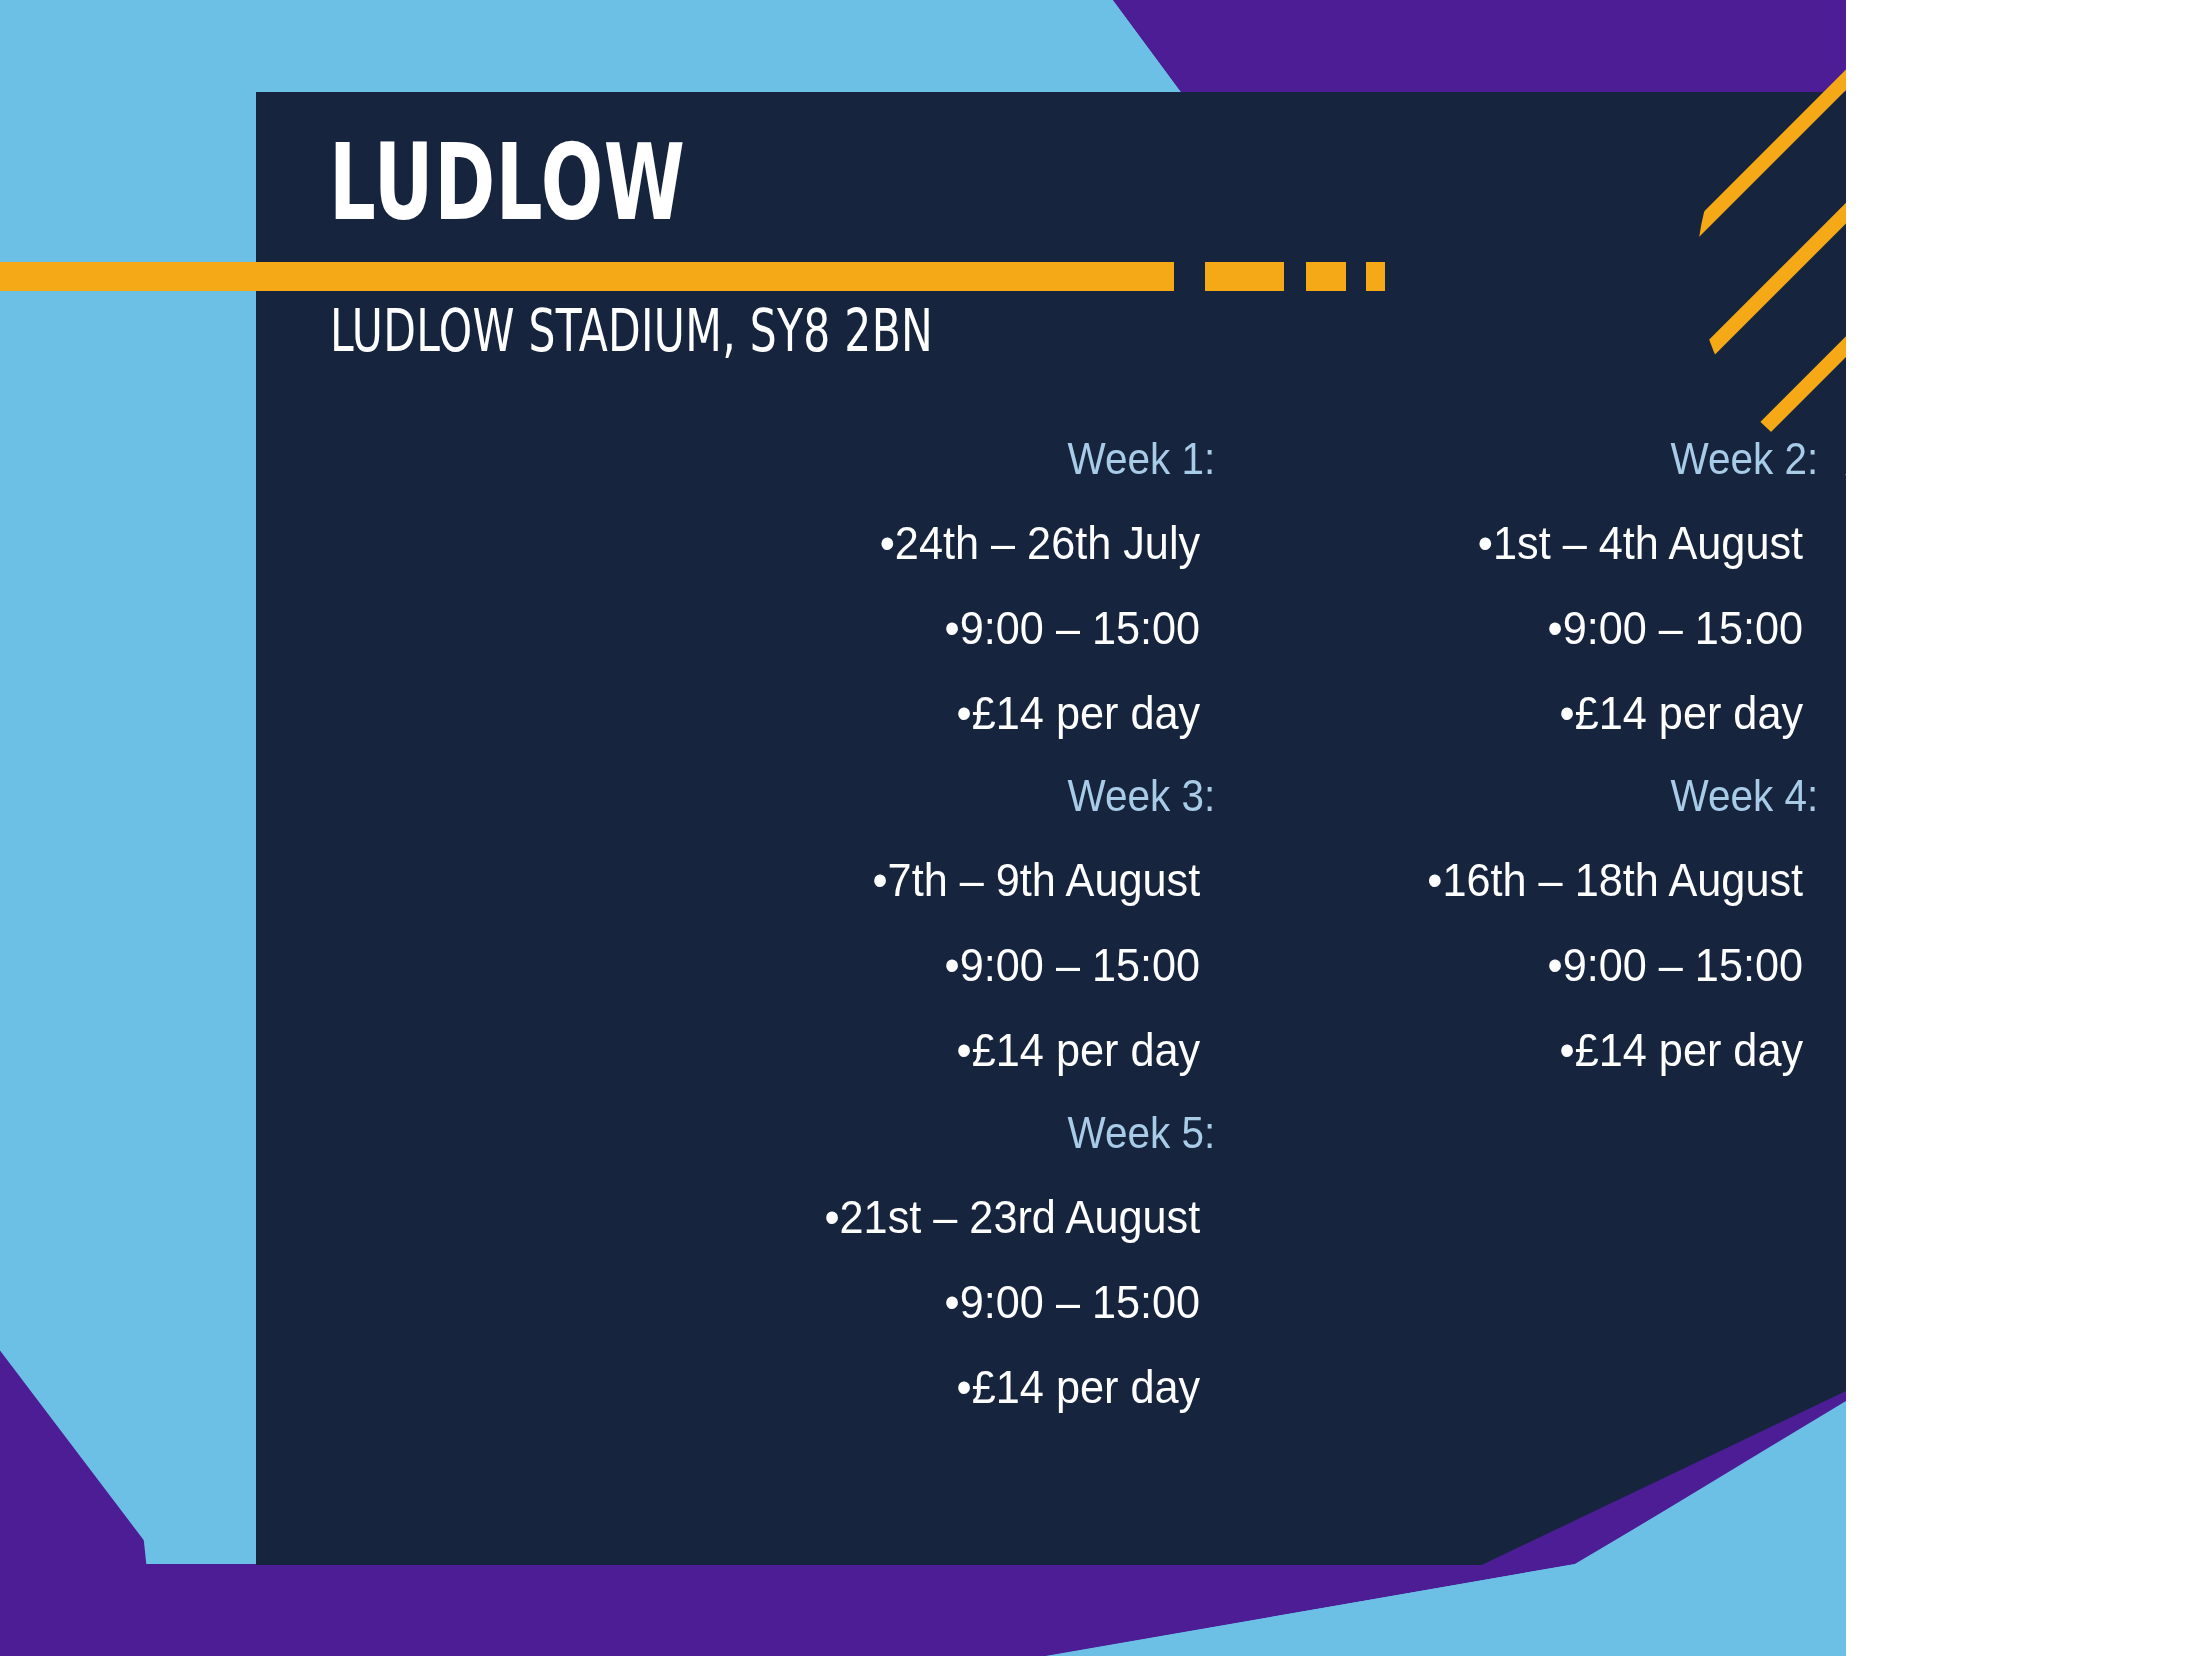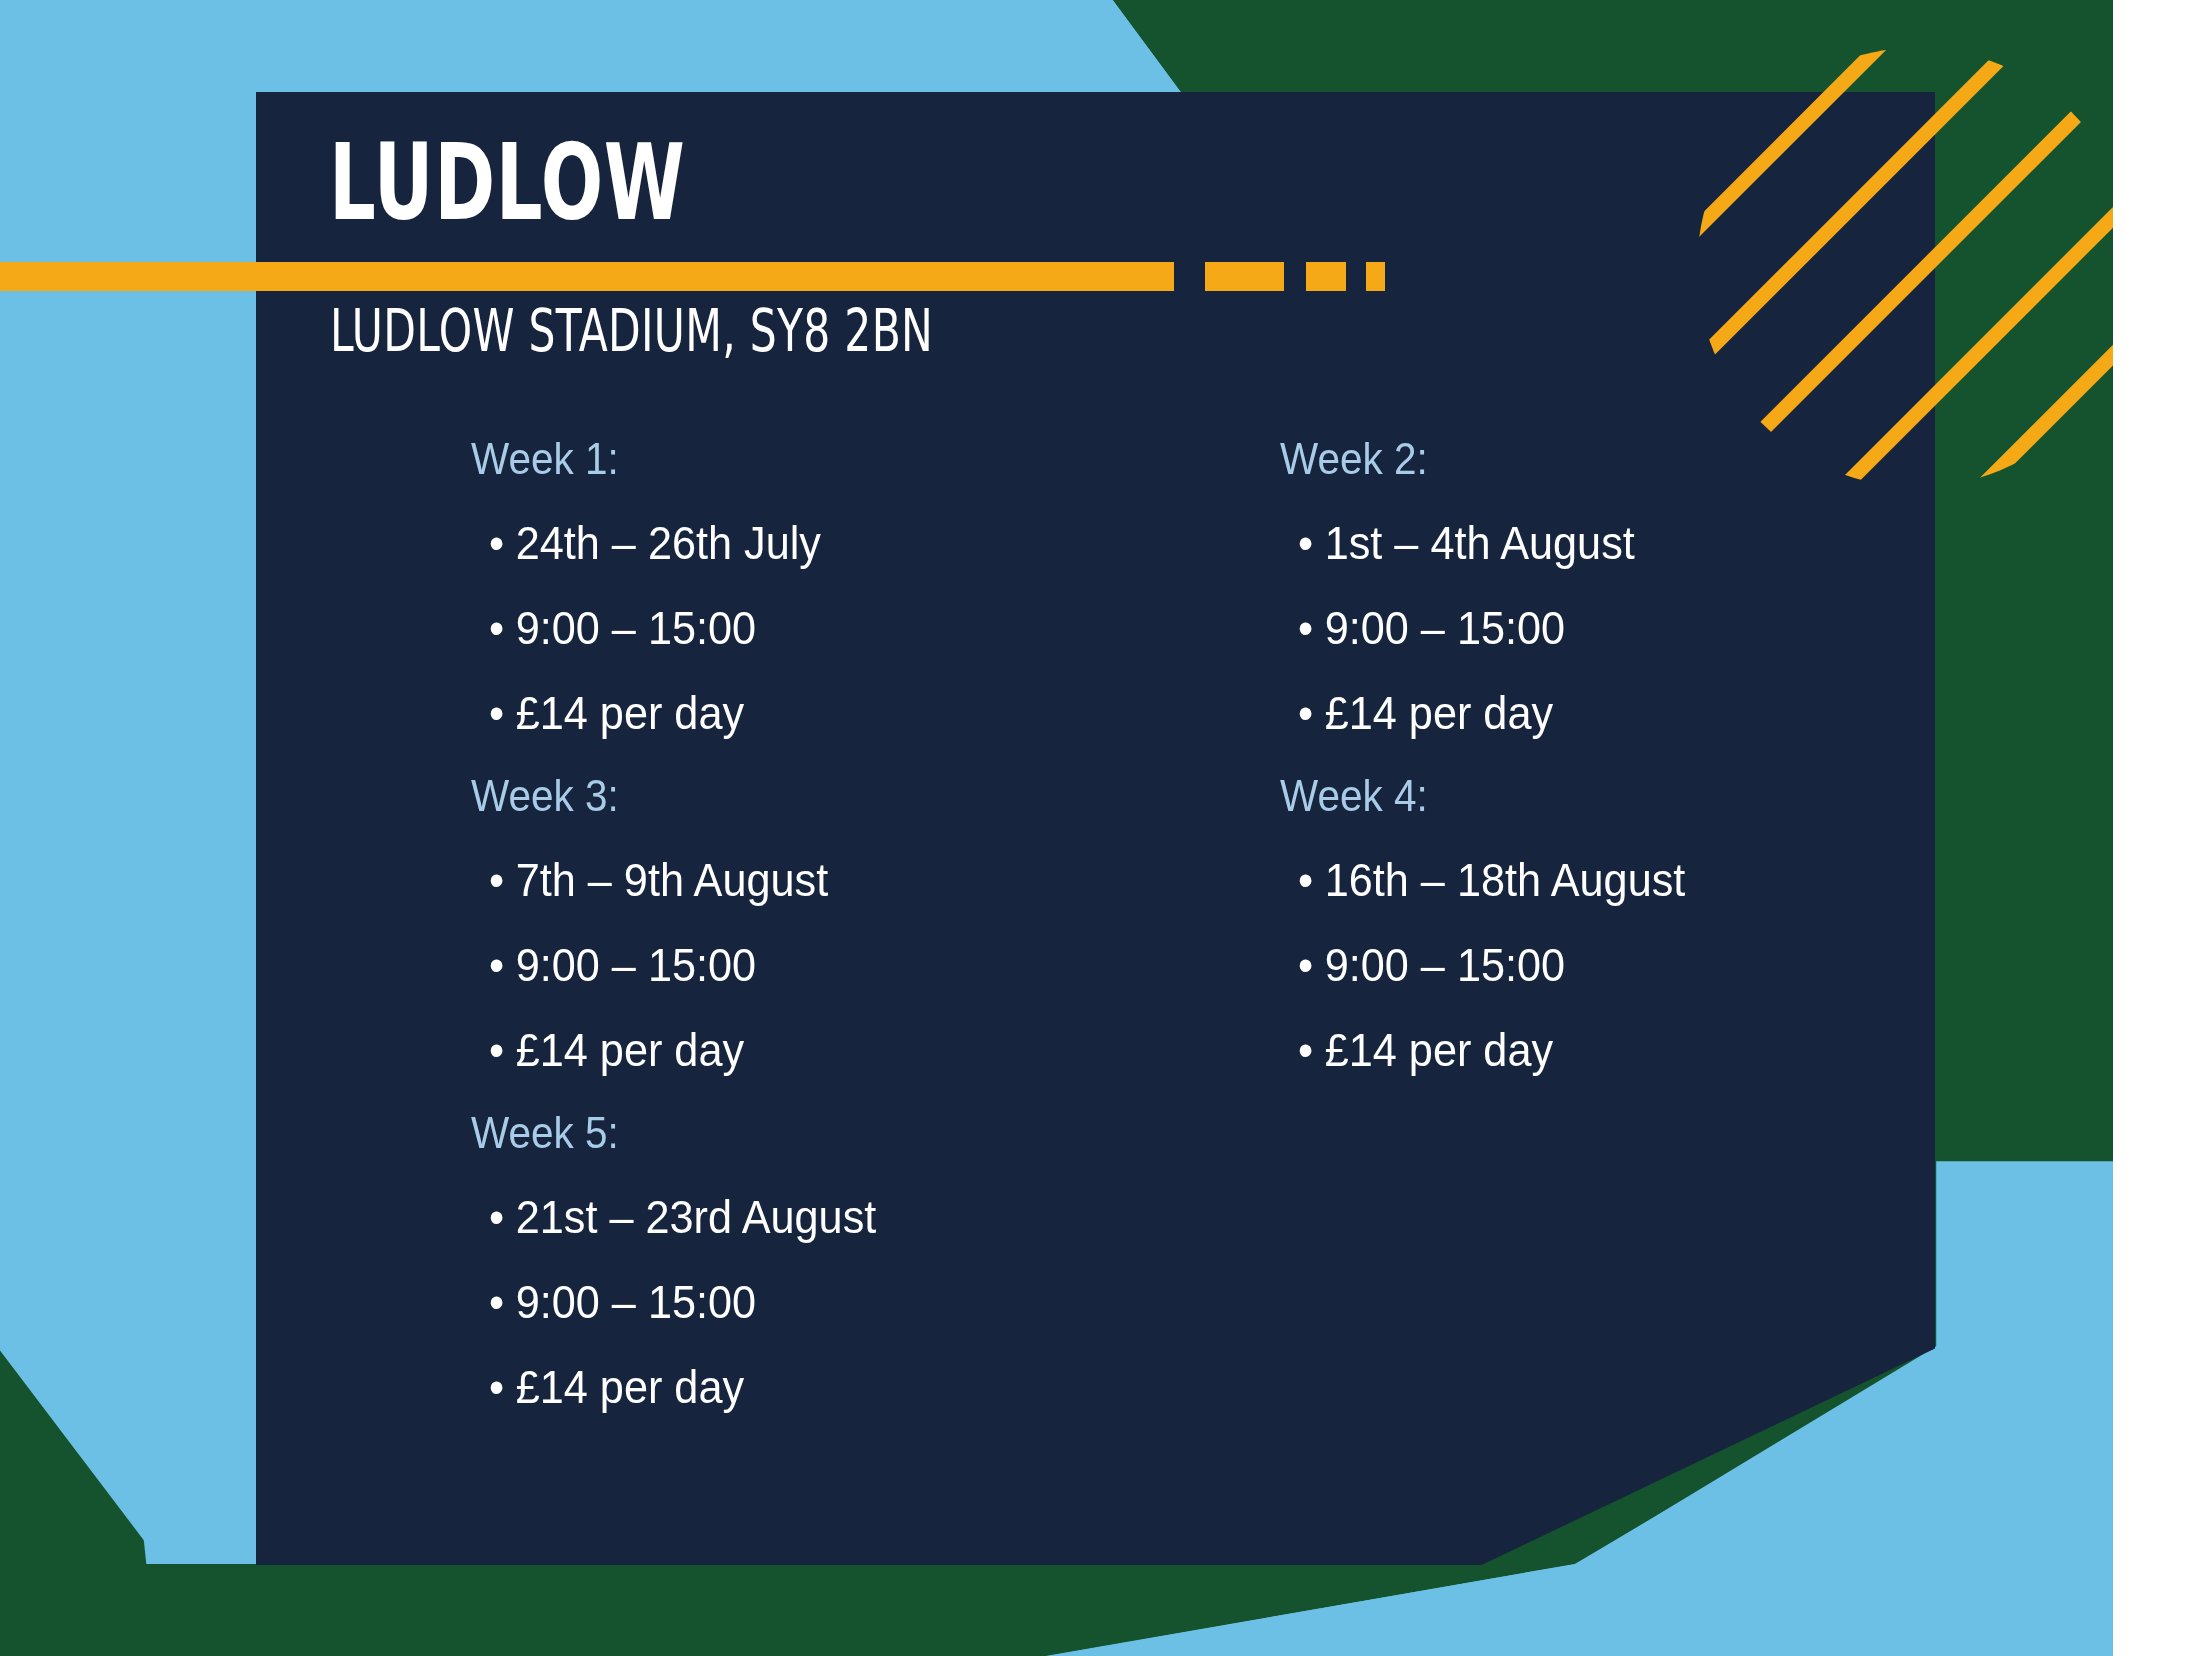--- a/index.html
+++ b/index.html
@@ -4,24 +4,25 @@
 <style>
   html, body {
     margin: 0; padding: 0;
     background: #ffffff;
   }
   body {
     font-family: "Liberation Sans", sans-serif;
   }
   #stage {
     position: relative;
-    width: 2113px;
+    width: 1846px;
     height: 1656px;
-    background: #14532d;
+    background: #4c1d95;
     overflow: hidden;
+    text-align: right;
   }
 
   
   .bg-shape {
     position: absolute;
     top: 0; left: 0;
     width: 2203px;
     height: 1656px;
     pointer-events: none;
   }

